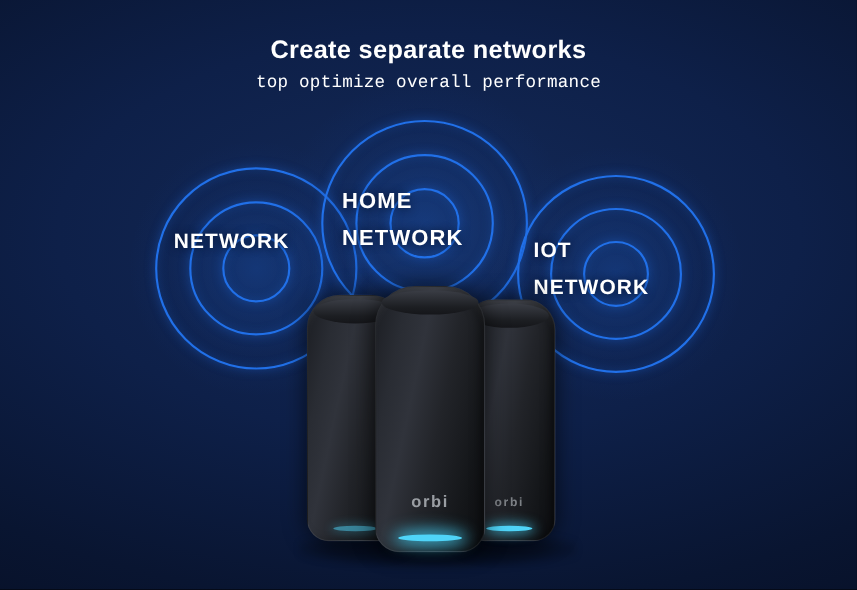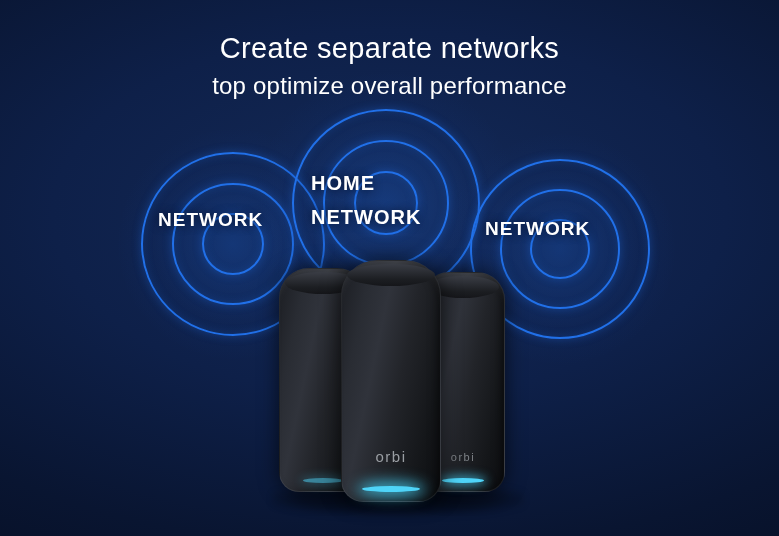--- a/index.html
+++ b/index.html
@@ -9,22 +9,22 @@
     width: 779px;
     height: 536px;
     overflow: hidden;
     font-family: "Liberation Sans", sans-serif;
     background:
       radial-gradient(120% 95% at 50% 40%, #142a58 0%, #0e2049 36%, #091531 66%, #050b1d 100%);
   }
 
   
   .header { position:absolute; top:32px; left:0; right:0; text-align:center; color:#ffffff; z-index:6; }
-  .title { font-size:29px; font-weight:400; letter-spacing:0.3px; }
-  .subtitle { font-size:24px; font-weight:400; margin-top:7px; letter-spacing:0.2px; }
+  .title { font-size:23px; font-weight:700; letter-spacing:0.3px; }
+  .subtitle { font-size:16px; font-weight:400; margin-top:7px; letter-spacing:0.2px;font-family:Liberation Mono, monospace; }
 
   
   .ring, .glow { position:absolute; border-radius:50%; }
   .glow {
     background: radial-gradient(circle, rgba(28,95,205,0.30) 0%, rgba(18,55,130,0.14) 48%, rgba(0,0,0,0) 72%);
     z-index:1;
   }
   .ring {
     border: 2px solid #2170e8;
     box-shadow: 0 0 10px rgba(33,112,232,0.35), inset 0 0 10px rgba(33,112,232,0.22);
@@ -78,21 +78,21 @@
     content:""; position:absolute; left:5px; right:5px; top:3px; height:22px;
     border-radius:50%;
     background: linear-gradient(180deg, #3a3d45 0%, #1c1e22 70%, #15161a 100%);
   }
   .device-left  { left:279px; top:268px; width:88px;  height:224px; border-radius:30px 30px 20px 20px; z-index:3; }
   .device-right { left:421px; top:272px; width:84px;  height:220px; border-radius:28px 28px 20px 20px; z-index:3; }
   .device-front { left:341px; top:260px; width:100px; height:242px; border-radius:36px 36px 22px 22px; z-index:4; }
 
   .brand {
     position:absolute; left:0; right:0; text-align:center;
-    color:#9a9ea3; letter-spacing:1.5px; font-weight:400;
+    color:#9a9ea3; letter-spacing:1.5px; font-weight:700;
   }
   .brand-front { bottom:36px; font-size:15px; }
   .brand-right { bottom:28px; font-size:11px; color:#7d8186; }
 
   .led {
     position:absolute; left:50%; transform:translateX(-50%);
     background:#4fd4f8; border-radius:50%;
     box-shadow: 0 0 14px 5px rgba(69,205,242,0.75);
   }
   .led-front { bottom:9px;  width:58px; height:6px; }
@@ -124,20 +124,21 @@
   <div class="net-label home-label">
     <div>HOME</div>
     <div>NETWORK</div>
   </div>
 
   <div class="glow iot-glow"></div>
   <div class="ring iot-outer"></div>
   <div class="ring iot-mid"></div>
   <div class="ring iot-inner"></div>
   <div class="net-label iot-label">
+    <div>IOT</div>
     <div>NETWORK</div>
   </div>
 
   <div class="floor-shadow"></div>
 
   <div class="device device-left">
     <div class="led led-left"></div>
   </div>
 
   <div class="device device-right">

